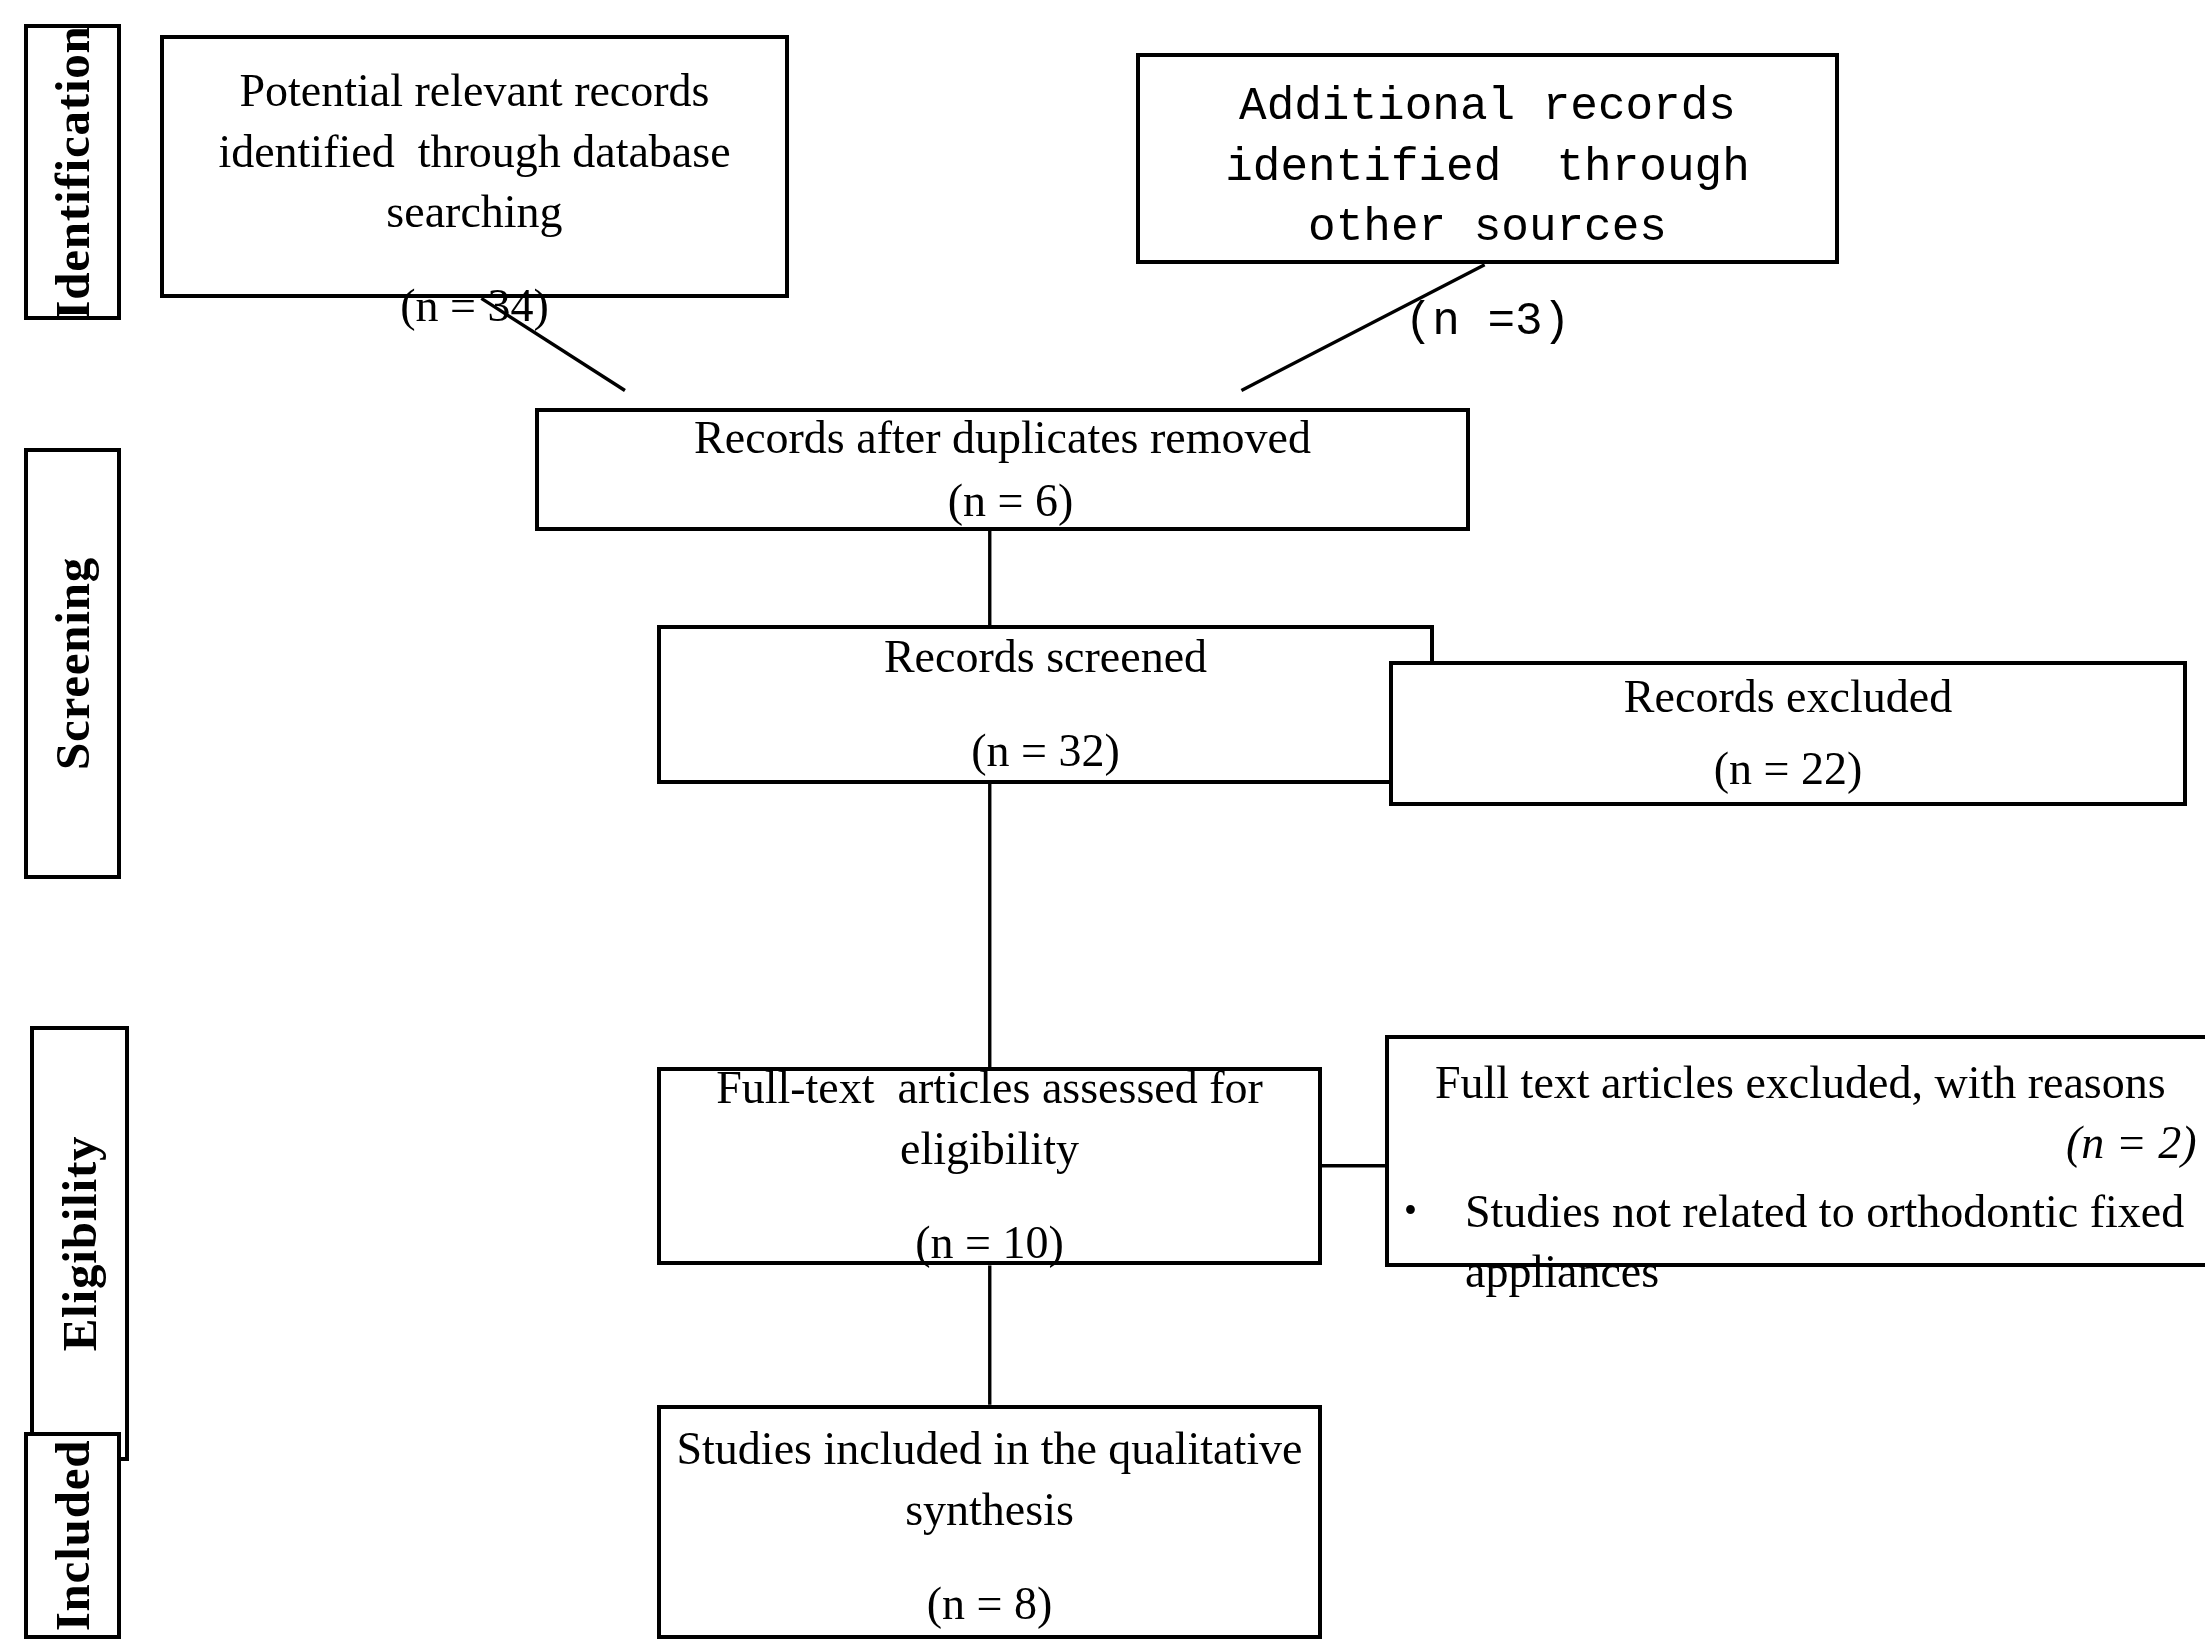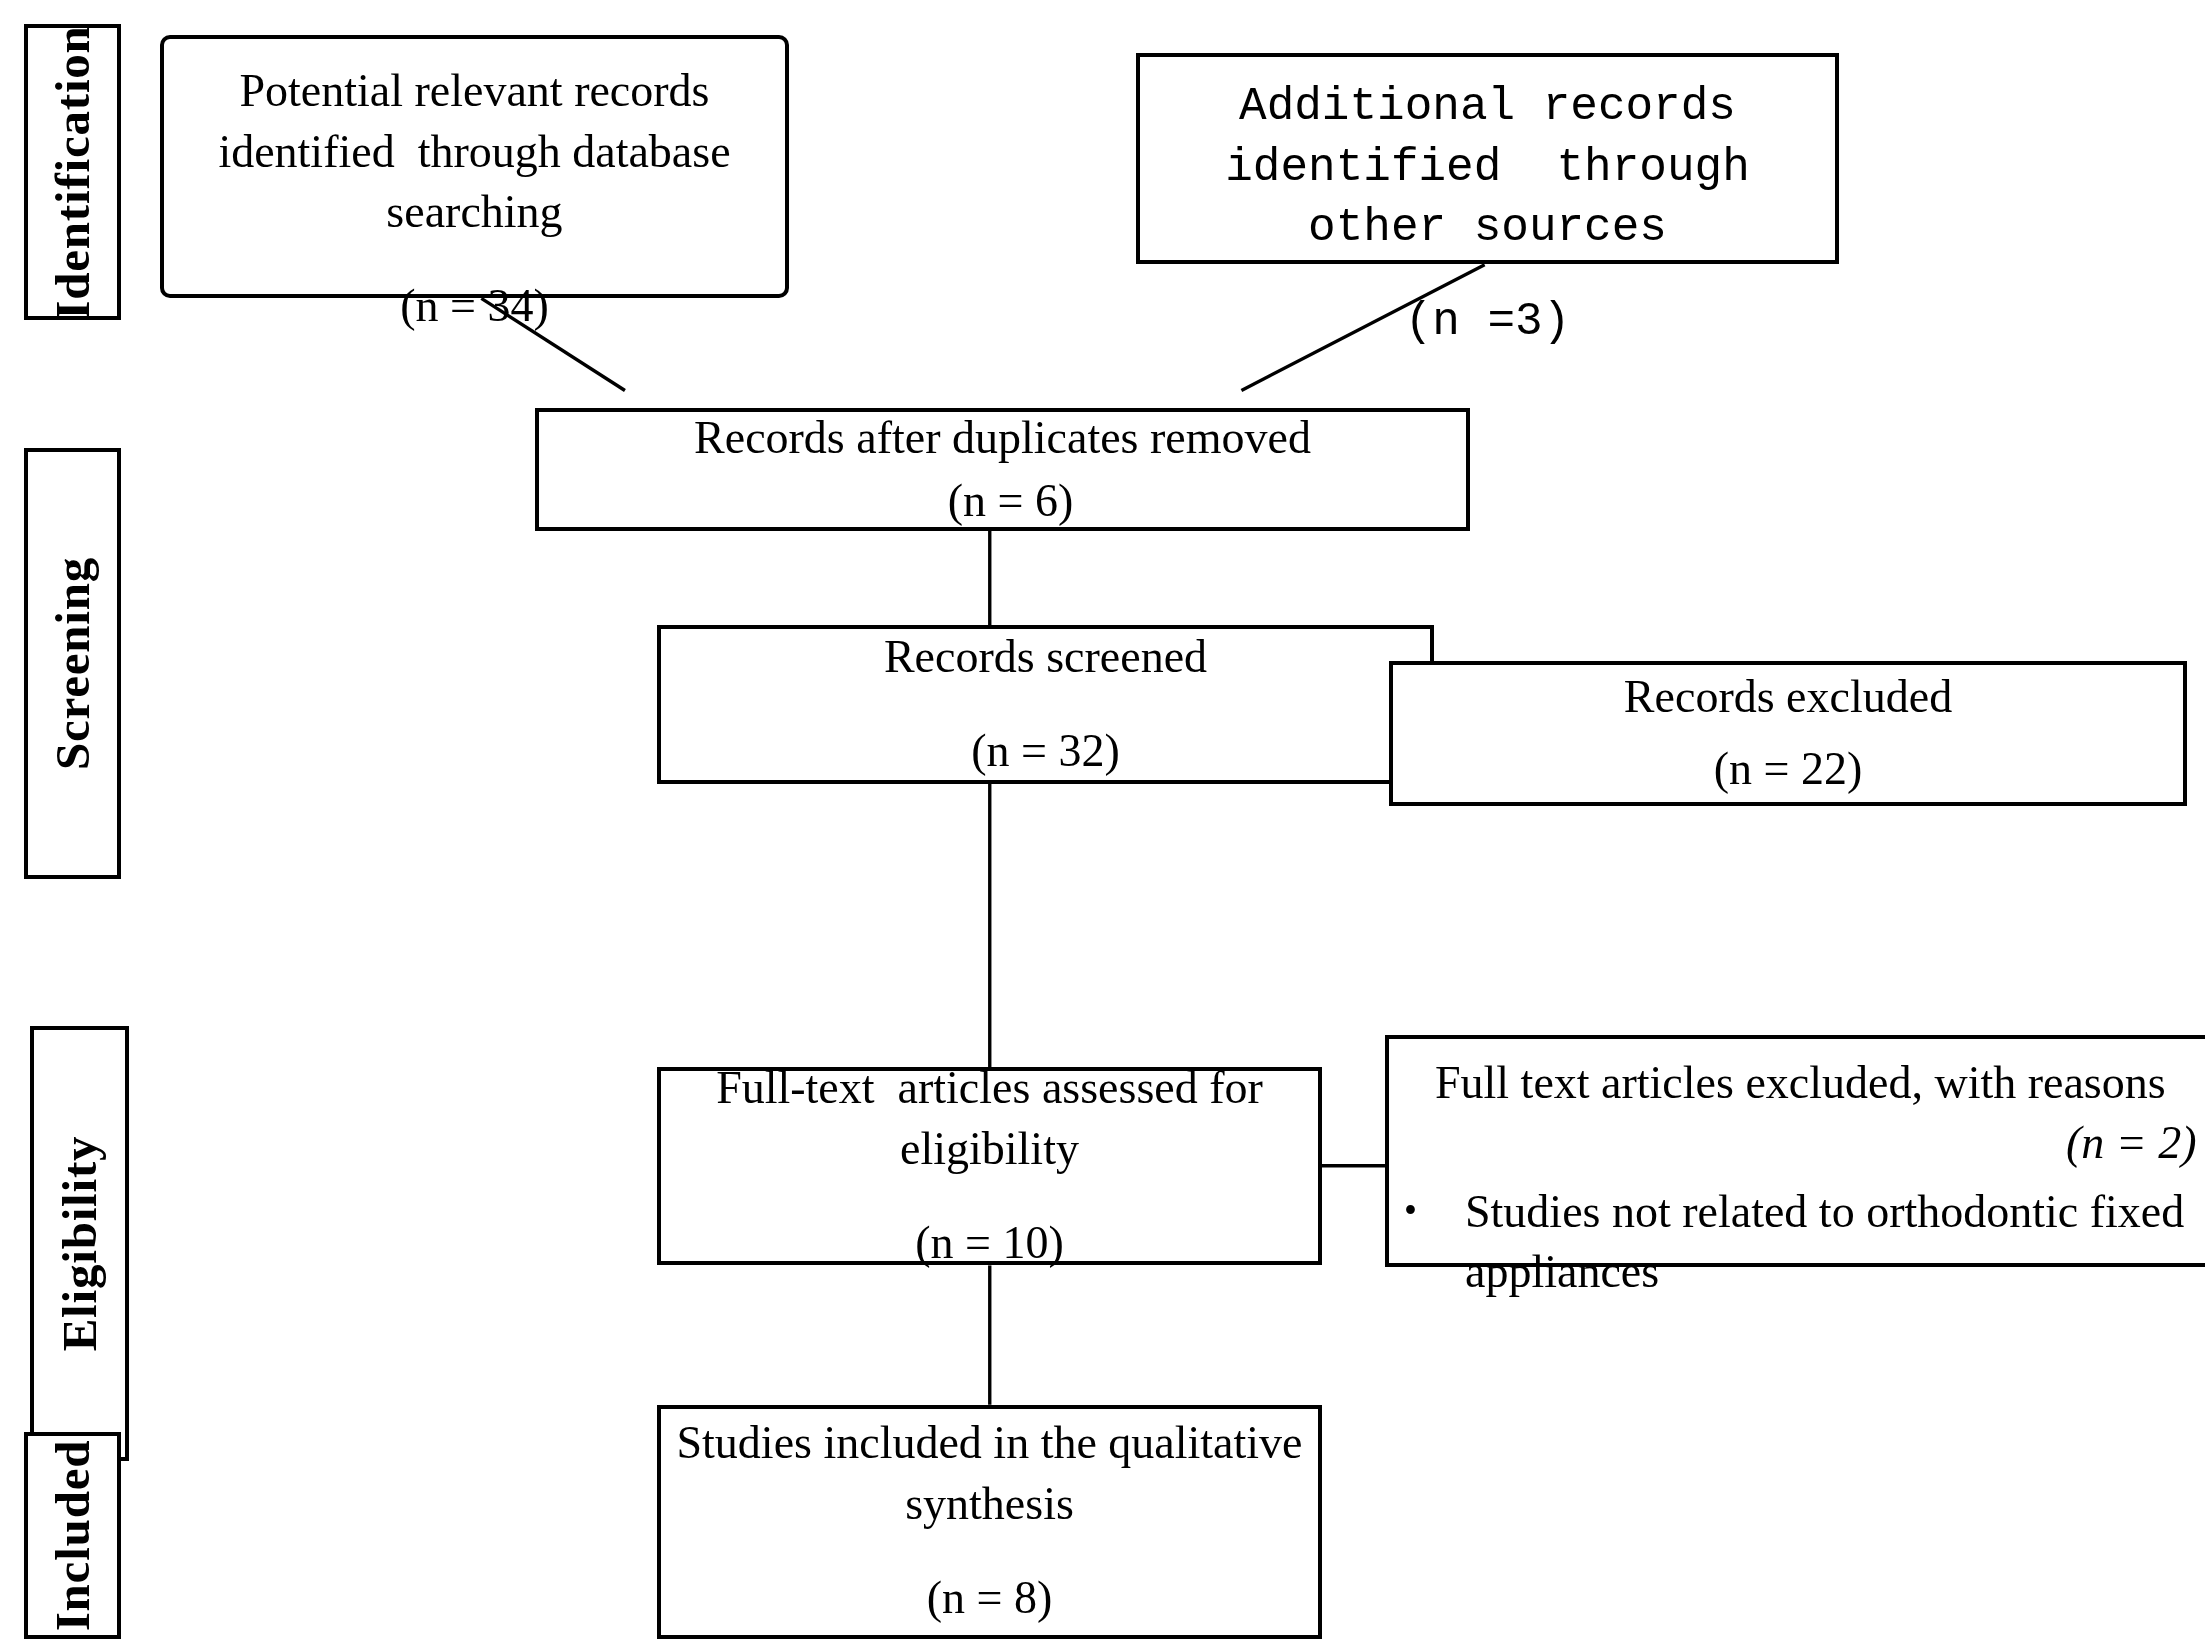--- a/index.html
+++ b/index.html
@@ -135,21 +135,21 @@
   </div>
 
   <div class="stage-label" style="left:30px; top:1026px; width:99px; height:435px;">
     <span class="vtext">Eligibility</span>
   </div>
 
   <div class="stage-label" style="left:24px; top:1432px; width:97px; height:207px;">
     <span class="vtext">Included</span>
   </div>
 
-  <div class="node" style="left:160px; top:35px; width:629px; height:263px; justify-content:flex-start; padding-top:22px;border-radius:10px;">
+  <div class="node" style="left:160px; top:35px; width:629px; height:263px; justify-content:flex-start; padding-top:22px;">
     <span class="line">Potential relevant records</span>
     <span class="line">identified  through database</span>
     <span class="line">searching</span>
     <span class="count">(n = 34)</span>
   </div>
 
   <div class="node" style="left:1136px; top:53px; width:703px; height:211px; justify-content:flex-start; padding-top:20px;font-family:Liberation Mono, monospace;">
     <span class="line">Additional records identified  through</span>
     <span class="line">other sources</span>
     <span class="count">(n =3)</span>
@@ -180,20 +180,20 @@
     <span class="hdr">Full text articles excluded, with reasons</span>
     <span class="hdr-count">(n = 2)</span>
     <span class="bullets">
       <span class="bullet-row">
         <span class="bullet-dot">•</span>
         <span class="bullet-text">Studies not related to orthodontic fixed appliances</span>
       </span>
     </span>
   </div>
 
-  <div class="node" style="left:657px; top:1405px; width:665px; height:234px; justify-content:flex-start; padding-top:4px;">
+  <div class="node" style="left:657px; top:1405px; width:665px; height:234px; justify-content:flex-start; padding-top:10px;">
     <span class="line">Studies included in the qualitative</span>
     <span class="line">synthesis</span>
     <span class="count">(n = 8)</span>
   </div>
 
 </div>
 
 
 </body></html>

